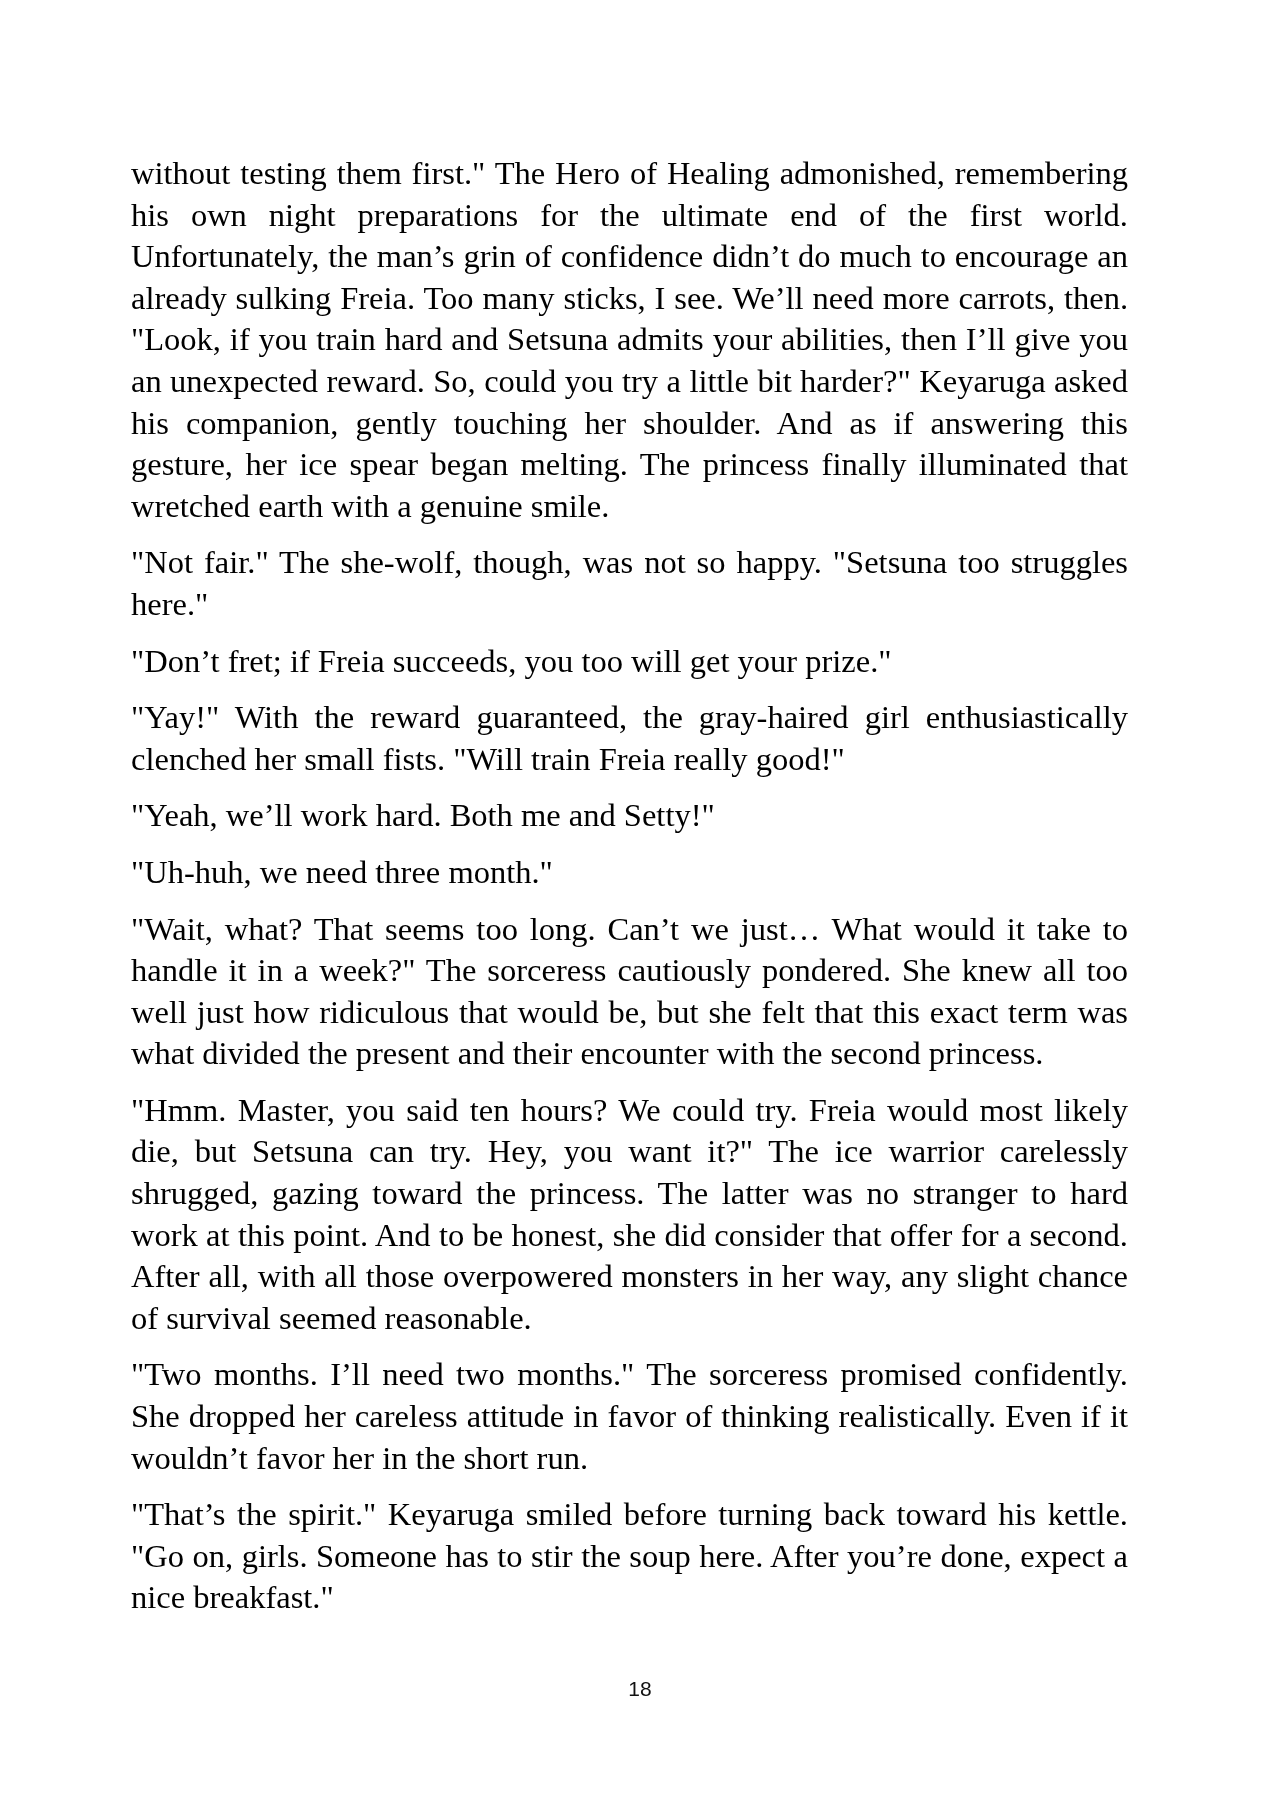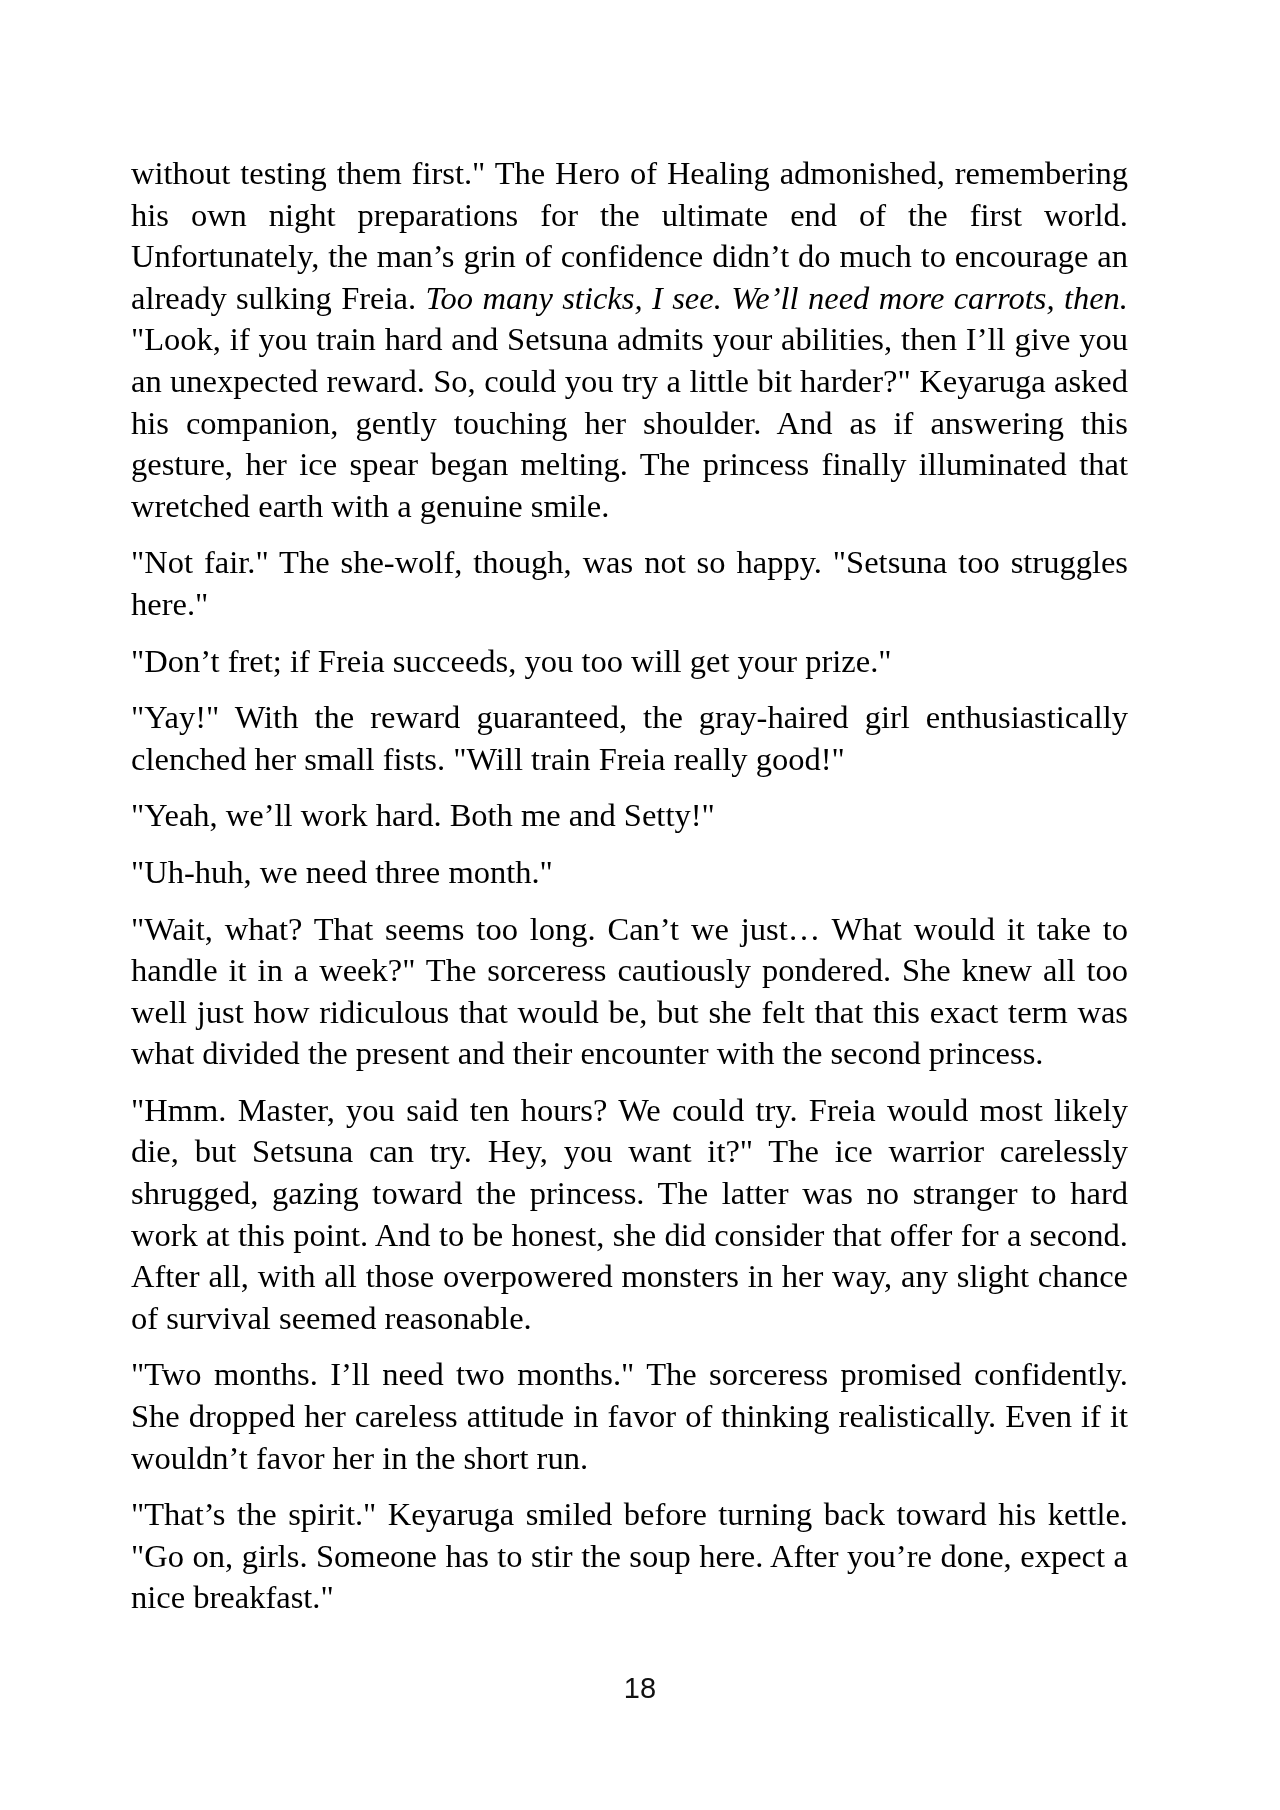--- a/index.html
+++ b/index.html
@@ -24,30 +24,29 @@
     line-height: 41.6px;
     text-align: justify;
   }
   .text-block p {
     margin: 0;
   }
   .text-block p + p {
     margin-top: 15px;
   }
   .text-block .seg-italic {
-    font-style: italic;
   }
   .page-number {
     position: absolute;
     top: 1674px;
     left: 0;
     width: 100%;
     text-align: center;
     font-family: "Liberation Sans", sans-serif;
-    font-size: 29px;
+    font-size: 21px;
     line-height: 29px;
     color: #111111;
   }
 </style>
 </head>
 <body>
 
 <div class="page">
   <div class="text-block" id="text-block">
       <p><span>without testing them first." The Hero of Healing admonished, remembering his own night preparations for the ultimate end of the first world. Unfortunately, the man’s grin of confidence didn’t do much to encourage an already sulking Freia. </span><span class="seg-italic">Too many sticks, I see. We’ll need more carrots, then.</span><span> "Look, if you train hard and Setsuna admits your abilities, then I’ll give you an unexpected reward. So, could you try a little bit harder?" Keyaruga asked his companion, gently touching her shoulder. And as if answering this gesture, her ice spear began melting. The princess finally illuminated that wretched earth with a genuine smile.</span></p>

